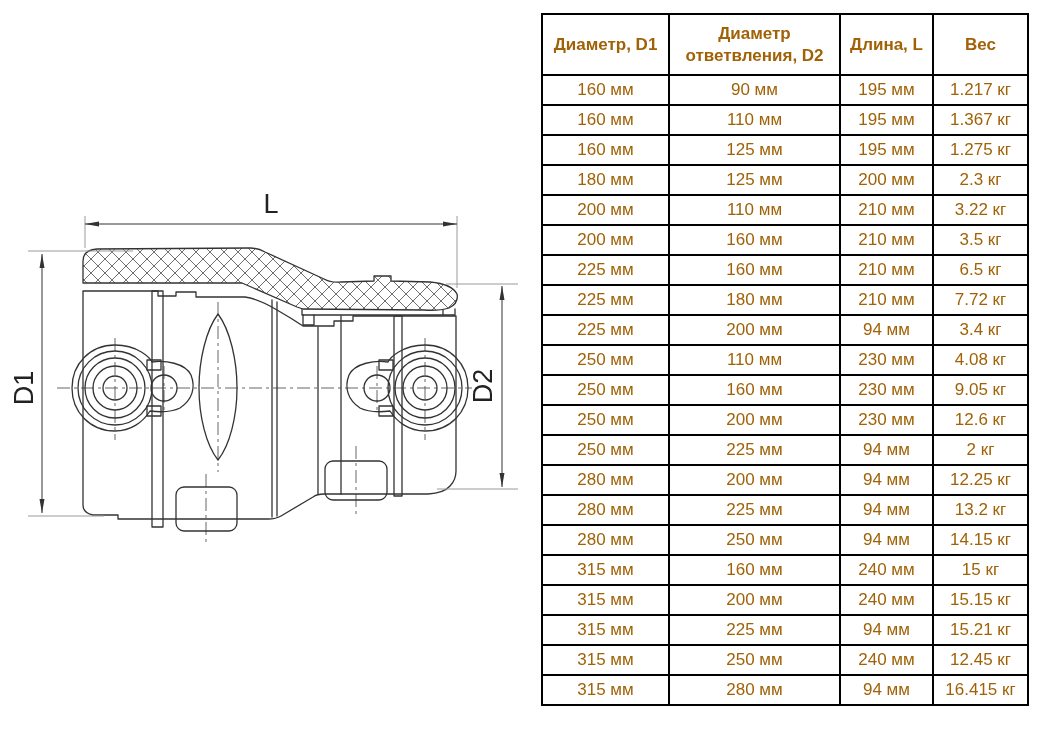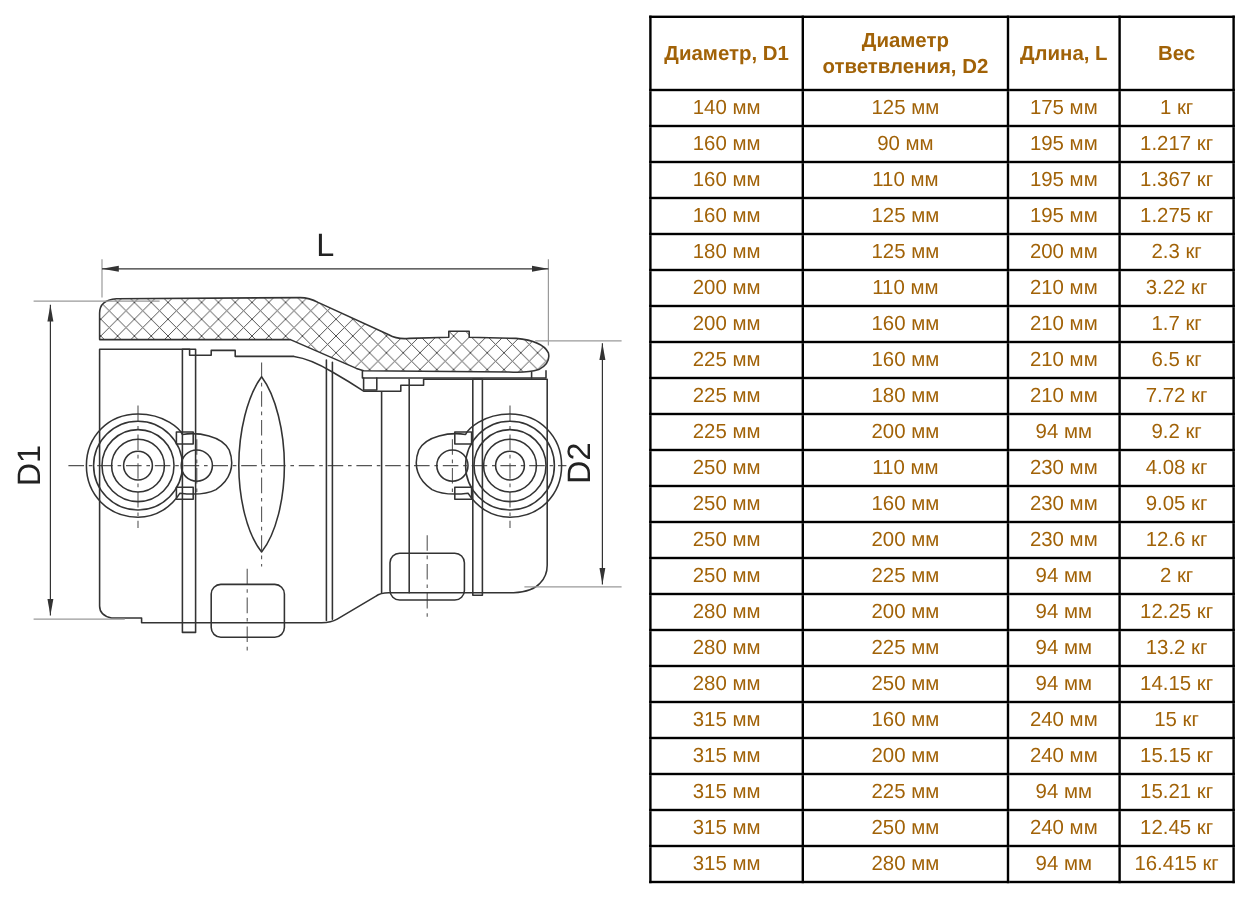--- a/index.html
+++ b/index.html
@@ -146,26 +146,20 @@
     <thead>
         <tr>
           <th>Диаметр, D1</th>
           <th>Диаметр ответвления, D2</th>
           <th>Длина, L</th>
           <th>Вес</th>
         </tr>
       </thead>
     <tbody>
         <tr>
-          <td>140 мм</td>
-          <td>125 мм</td>
-          <td>175 мм</td>
-          <td>1 кг</td>
-        </tr>
-        <tr>
           <td>160 мм</td>
           <td>90 мм</td>
           <td>195 мм</td>
           <td>1.217 кг</td>
         </tr>
         <tr>
           <td>160 мм</td>
           <td>110 мм</td>
           <td>195 мм</td>
           <td>1.367 кг</td>
@@ -185,39 +179,39 @@
         <tr>
           <td>200 мм</td>
           <td>110 мм</td>
           <td>210 мм</td>
           <td>3.22 кг</td>
         </tr>
         <tr>
           <td>200 мм</td>
           <td>160 мм</td>
           <td>210 мм</td>
-          <td>1.7 кг</td>
+          <td>3.5 кг</td>
         </tr>
         <tr>
           <td>225 мм</td>
           <td>160 мм</td>
           <td>210 мм</td>
           <td>6.5 кг</td>
         </tr>
         <tr>
           <td>225 мм</td>
           <td>180 мм</td>
           <td>210 мм</td>
           <td>7.72 кг</td>
         </tr>
         <tr>
           <td>225 мм</td>
           <td>200 мм</td>
           <td>94 мм</td>
-          <td>9.2 кг</td>
+          <td>3.4 кг</td>
         </tr>
         <tr>
           <td>250 мм</td>
           <td>110 мм</td>
           <td>230 мм</td>
           <td>4.08 кг</td>
         </tr>
         <tr>
           <td>250 мм</td>
           <td>160 мм</td>

